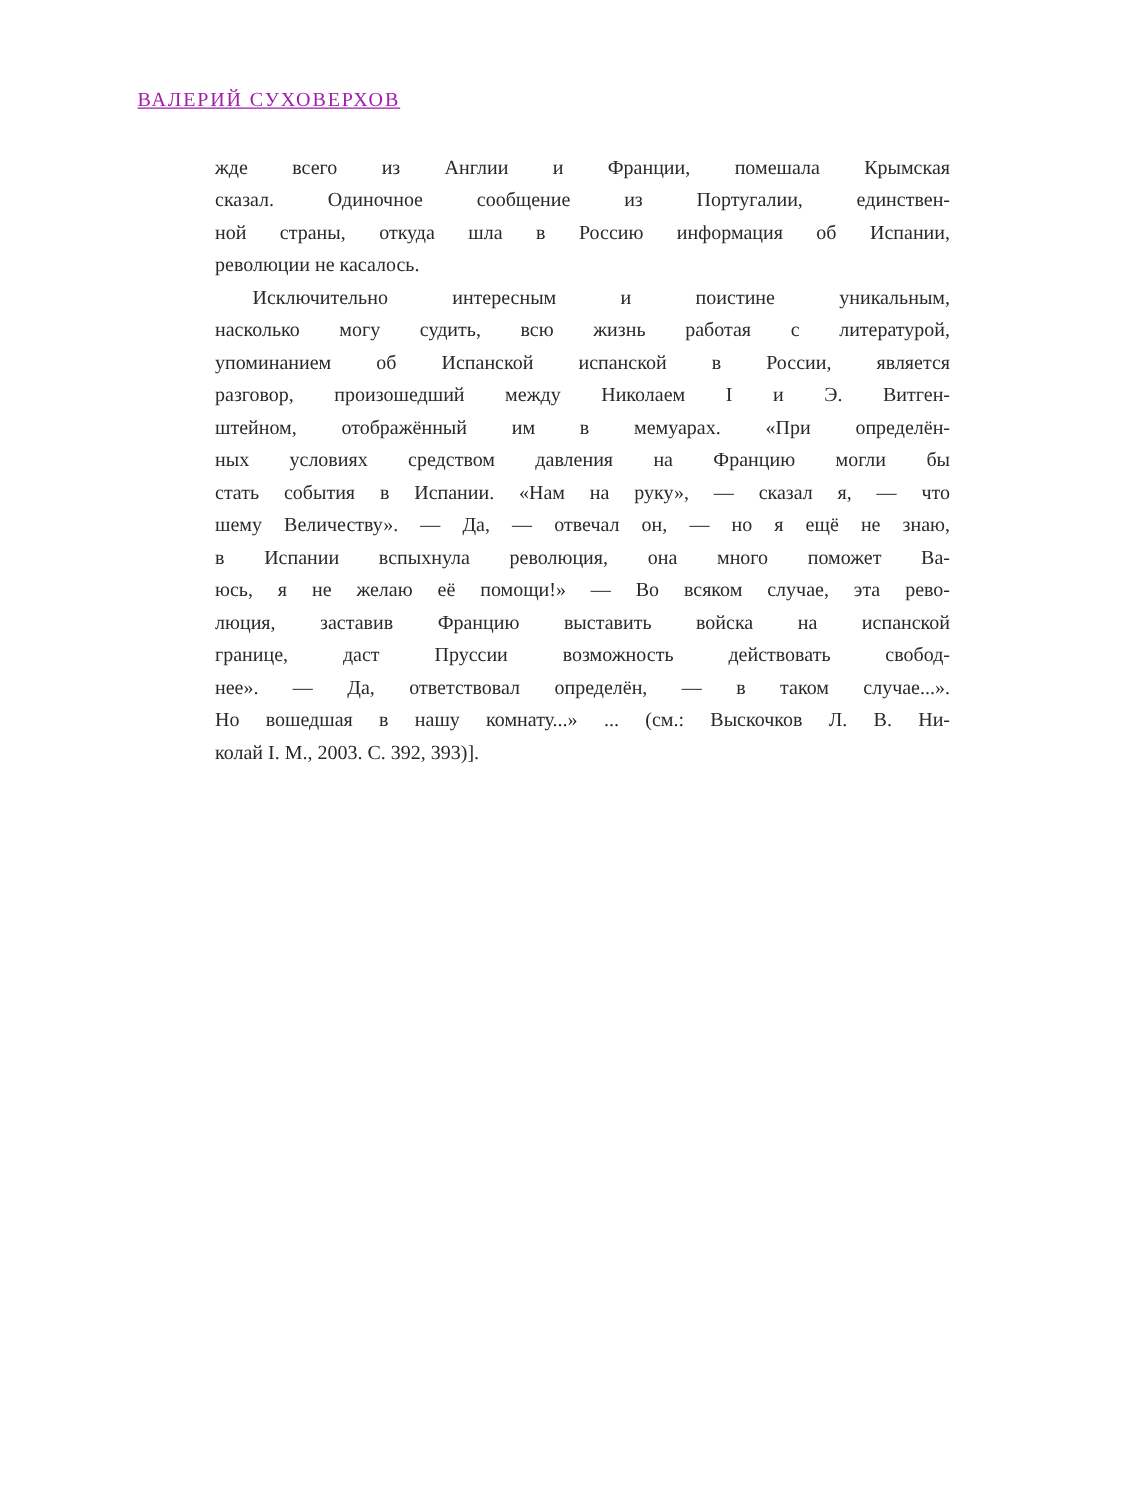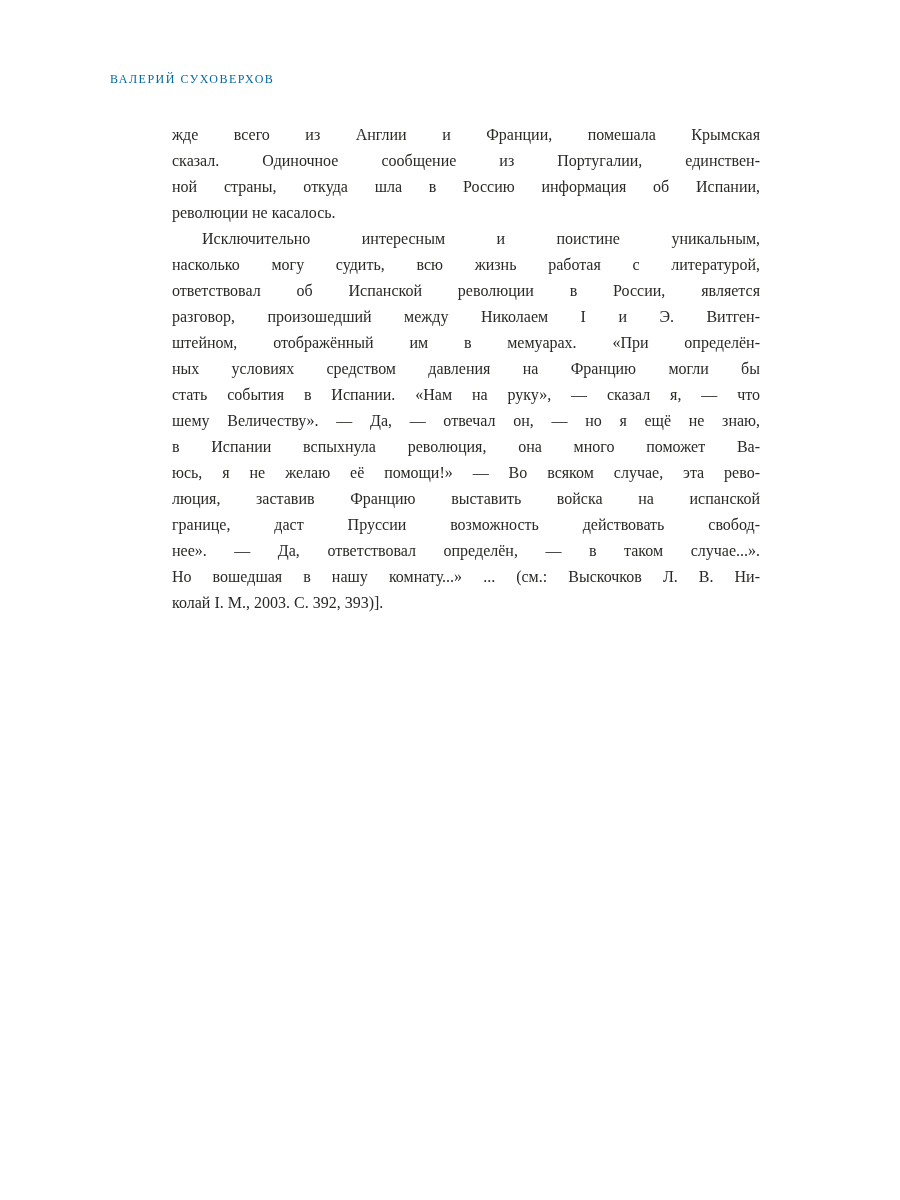--- a/index.html
+++ b/index.html
@@ -12,24 +12,25 @@
     width: 900px;
     height: 1200px;
     background: #ffffff;
     overflow: hidden;
     font-family: "Liberation Serif", "DejaVu Serif", serif;
   }
   .running-header {
     position: absolute;
     left: 110px;
     top: 72px;
-    font-size: 12px;
+    font-size: 16px;
     letter-spacing: 1.5px;
-    color: #0369a1;
+    color: #a21caf;
     white-space: nowrap;
+    text-decoration: underline;
   }
   .text-block {
     position: absolute;
     left: 172px;
     top: 122px;
     width: 588px;
     color: #2b2925;
     font-size: 16px;
     line-height: 26px;
   }
@@ -59,21 +60,21 @@
     <div class="para">
       <div class="line">жде всего из Англии и Франции, помешала Крымская</div>
       <div class="line">сказал. Одиночное сообщение из Португалии, единствен-</div>
       <div class="line">ной страны, откуда шла в Россию информация об Испании,</div>
       <div class="line last">революции не касалось.</div>
     </div>
 
     <div class="para">
       <div class="line indent">Исключительно интересным и поистине уникальным,</div>
       <div class="line">насколько могу судить, всю жизнь работая с литературой,</div>
-      <div class="line">ответствовал об Испанской революции в России, является</div>
+      <div class="line">упоминанием об Испанской испанской в России, является</div>
       <div class="line">разговор, произошедший между Николаем I и Э. Витген-</div>
       <div class="line">штейном, отображённый им в мемуарах. «При определён-</div>
       <div class="line">ных условиях средством давления на Францию могли бы</div>
       <div class="line">стать события в Испании. «Нам на руку», — сказал я, — что</div>
       <div class="line">шему Величеству». — Да, — отвечал он, — но я ещё не знаю,</div>
       <div class="line">в Испании вспыхнула революция, она много поможет Ва-</div>
       <div class="line">юсь, я не желаю её помощи!» — Во всяком случае, эта рево-</div>
       <div class="line">люция, заставив Францию выставить войска на испанской</div>
       <div class="line">границе, даст Пруссии возможность действовать свобод-</div>
       <div class="line">нее». — Да, ответствовал определён, — в таком случае...».</div>

